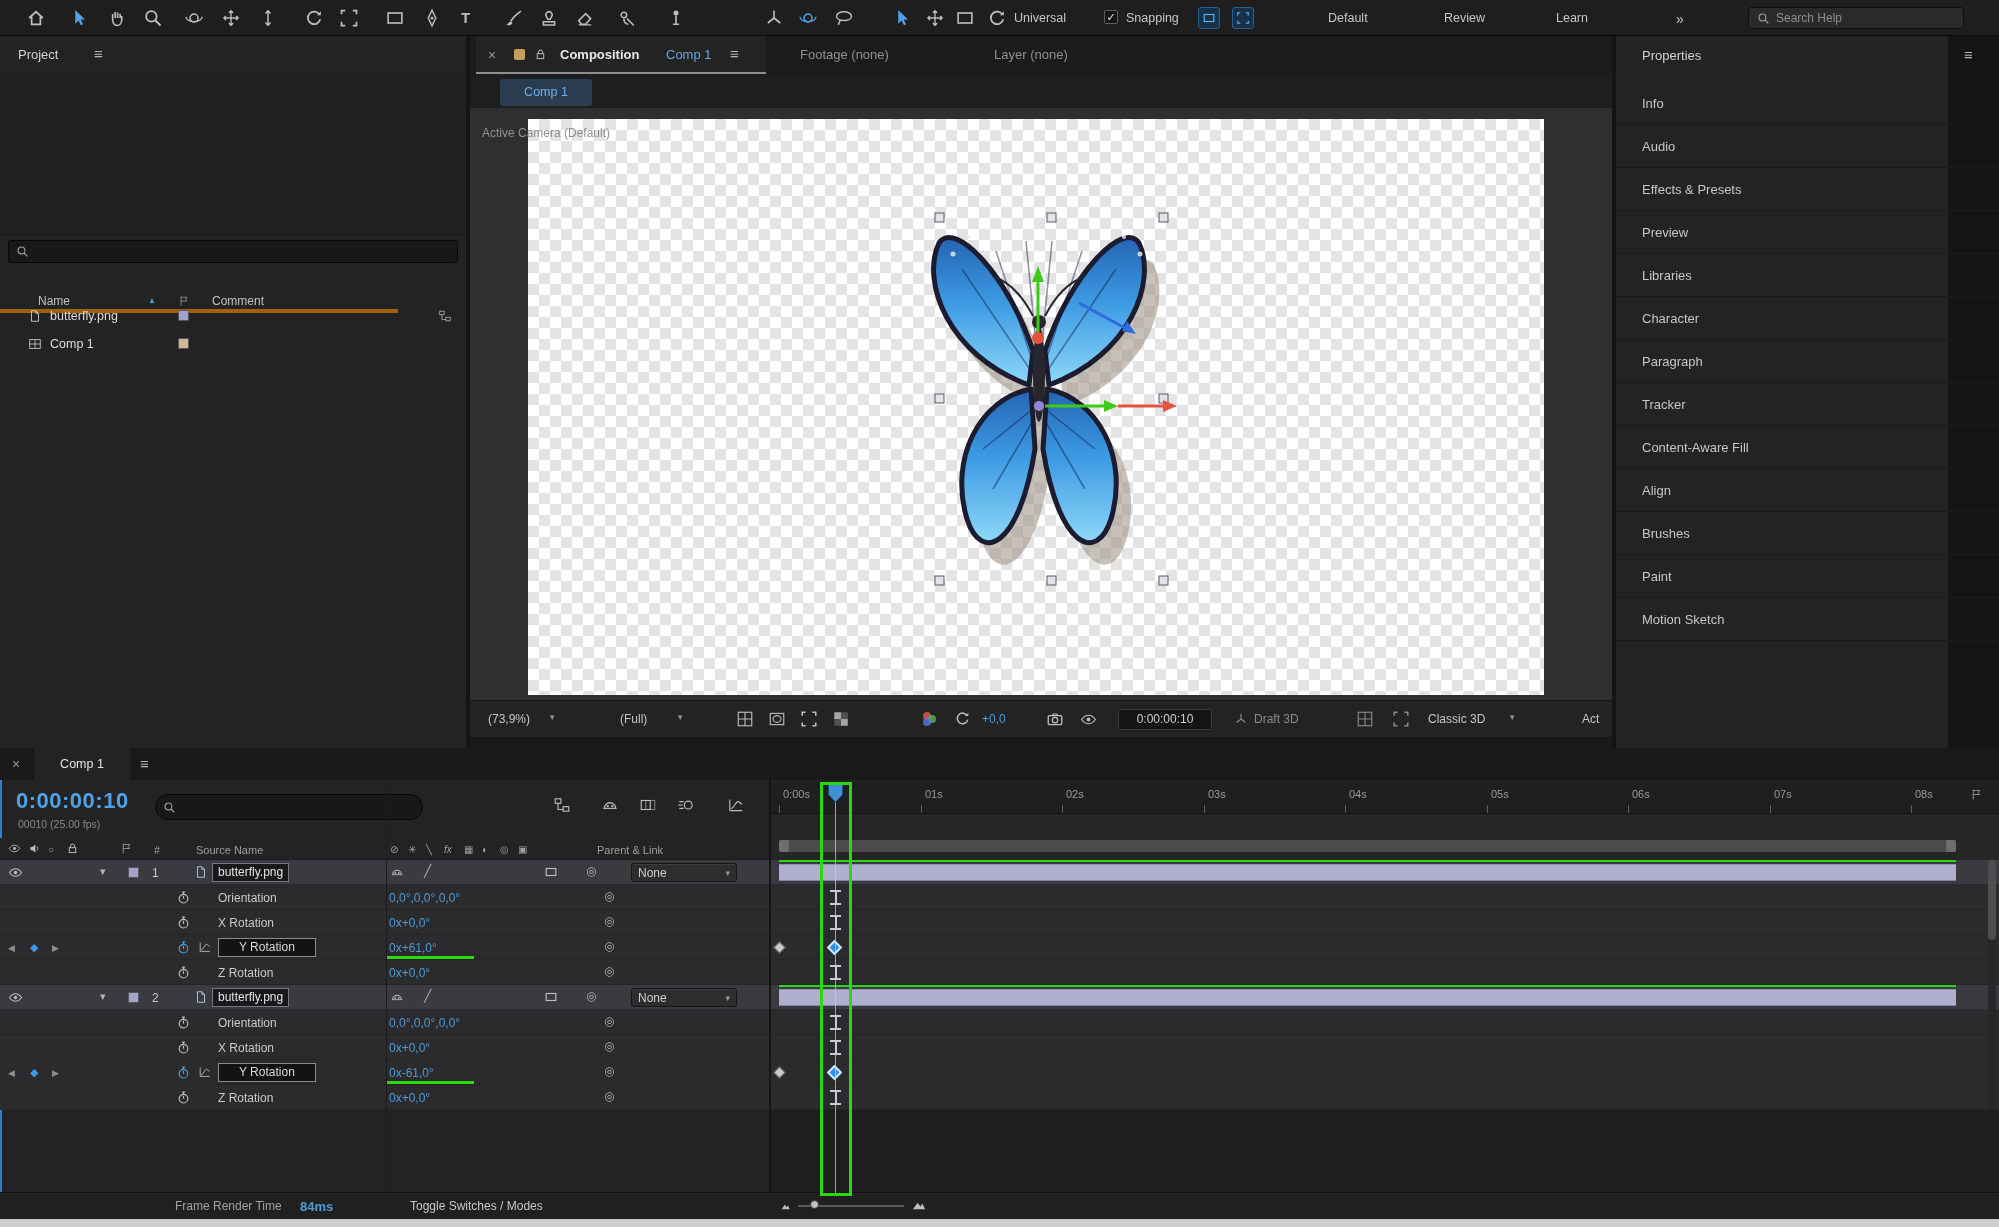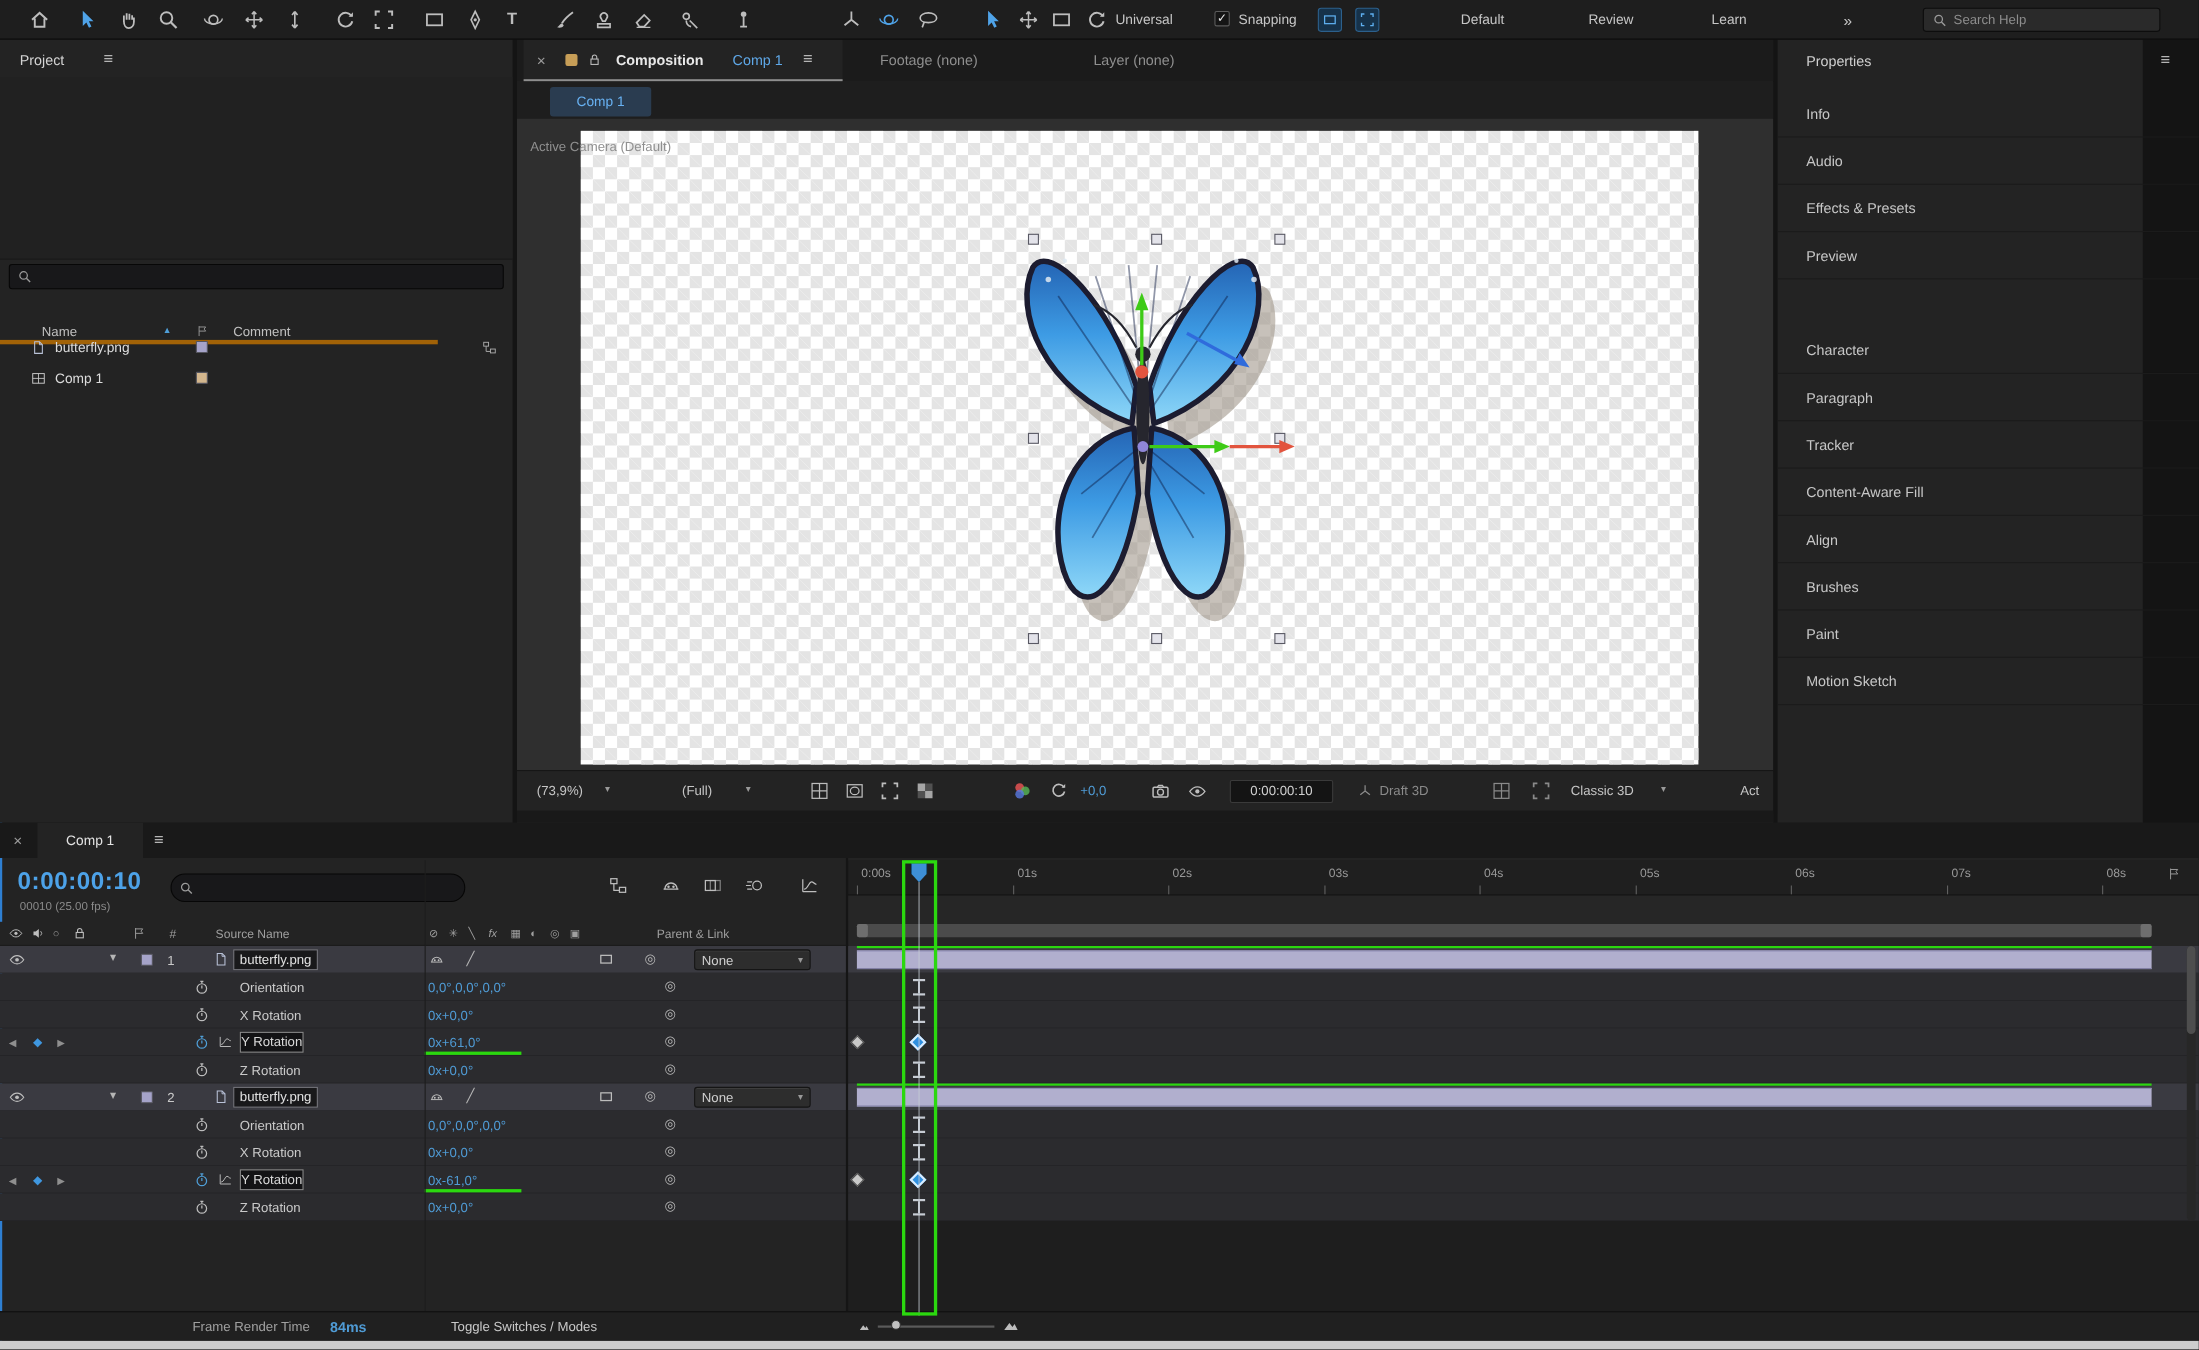--- a/index.html
+++ b/index.html
@@ -70,21 +70,21 @@
 .hlab{position:absolute;top:6px;font-size:11px;color:#9f9f9f;white-space:nowrap}
 .coldiv{position:absolute;top:34px;width:1px;height:410px;background:#1d1d1d}
 #bigdiv{position:absolute;left:769px;top:32px;width:2px;height:412px;background:#151515}
 
 .tlrow{position:absolute;left:0;width:1999px;height:25px;font-size:12px}
 .tlrow.layer{background:#3a3a41;box-shadow:inset 0 -1px 0 #2a2a2e}
 .tlrow.prop{background:#2b2b2e;box-shadow:inset 0 -1px 0 #242427}
 .idx{position:absolute;color:#c9c9c9;font-size:12px}
 .namebox{position:absolute;font-size:12px;color:#e2e2e2;background:#19191b;border:1px solid #77777e;padding:0 5px;height:19px;line-height:17px}
 .pname{position:absolute;color:#c9c9c9;font-size:12px}
-.pbox{position:absolute;font-size:12px;color:#d8d8d8;background:#131315;border:1px solid #8a8a8a;padding:0 0;height:19px;line-height:17px}
+.pbox{position:absolute;font-size:12px;color:#d8d8d8;background:#131315;border:1px solid #8a8a8a;padding:0 20px;height:19px;line-height:17px}
 .pval{position:absolute;color:#4f9bd5;font-size:12px}
 .dd{position:absolute;width:106px;height:19px;background:#2d2d2d;border:1px solid #151515;box-shadow:inset 0 1px 0 #3d3d3d;border-radius:3px;font-size:12px;color:#cfcfcf;display:flex;align-items:center;justify-content:space-between;padding:0 6px}
 .ddc{font-size:9px;color:#999}
 .lbar{position:absolute;left:779px;width:1177px;top:4px;height:17px;background:#b1afce;border-top:1px solid #908eb5;border-bottom:1px solid #8280a5}
 .annline{position:absolute;left:779px;width:1177px;top:0;height:2px;background:#2BD80F}
 .imark{position:absolute;left:830px;top:5px;width:11px;height:15px;border-top:2px solid #c7ccd4;border-bottom:2px solid #c7ccd4;
  background:linear-gradient(to right,transparent 4.5px,#c7ccd4 4.5px,#c7ccd4 6.5px,transparent 6.5px)}
 .kf{position:absolute;transform:rotate(45deg)}
 .kf.gray{left:775px;top:8px;width:9px;height:9px;background:#c9c9c9;border:1px solid #4a4a4a}
 .kf.blue{left:829px;top:7px;width:11px;height:11px;background:#2f8fe0;border:2px solid #d9ecff}
@@ -547,20 +547,21 @@
     <div id="vbargap"></div>
   </section>
 
   <section id="props" class="panel">
     <span class="t" style="left:26px;top:12px;font-size:13px;color:#d0d0d0">Properties</span>
     <span class="g" style="left:348px;top:11px;font-size:15px">≡</span>
     <div class="pitem" style="top:46px">Info</div>
     <div class="pitem" style="top:89px">Audio</div>
     <div class="pitem" style="top:132px">Effects &amp; Presets</div>
     <div class="pitem" style="top:175px">Preview</div>
+    <div class="pitem" style="top:218px">Libraries</div>
     <div class="pitem" style="top:261px">Character</div>
     <div class="pitem" style="top:304px">Paragraph</div>
     <div class="pitem" style="top:347px">Tracker</div>
     <div class="pitem" style="top:390px">Content-Aware Fill</div>
     <div class="pitem" style="top:433px">Align</div>
     <div class="pitem" style="top:476px">Brushes</div>
     <div class="pitem" style="top:519px">Paint</div>
     <div class="pitem" style="top:562px">Motion Sketch</div>
   </section>
 

